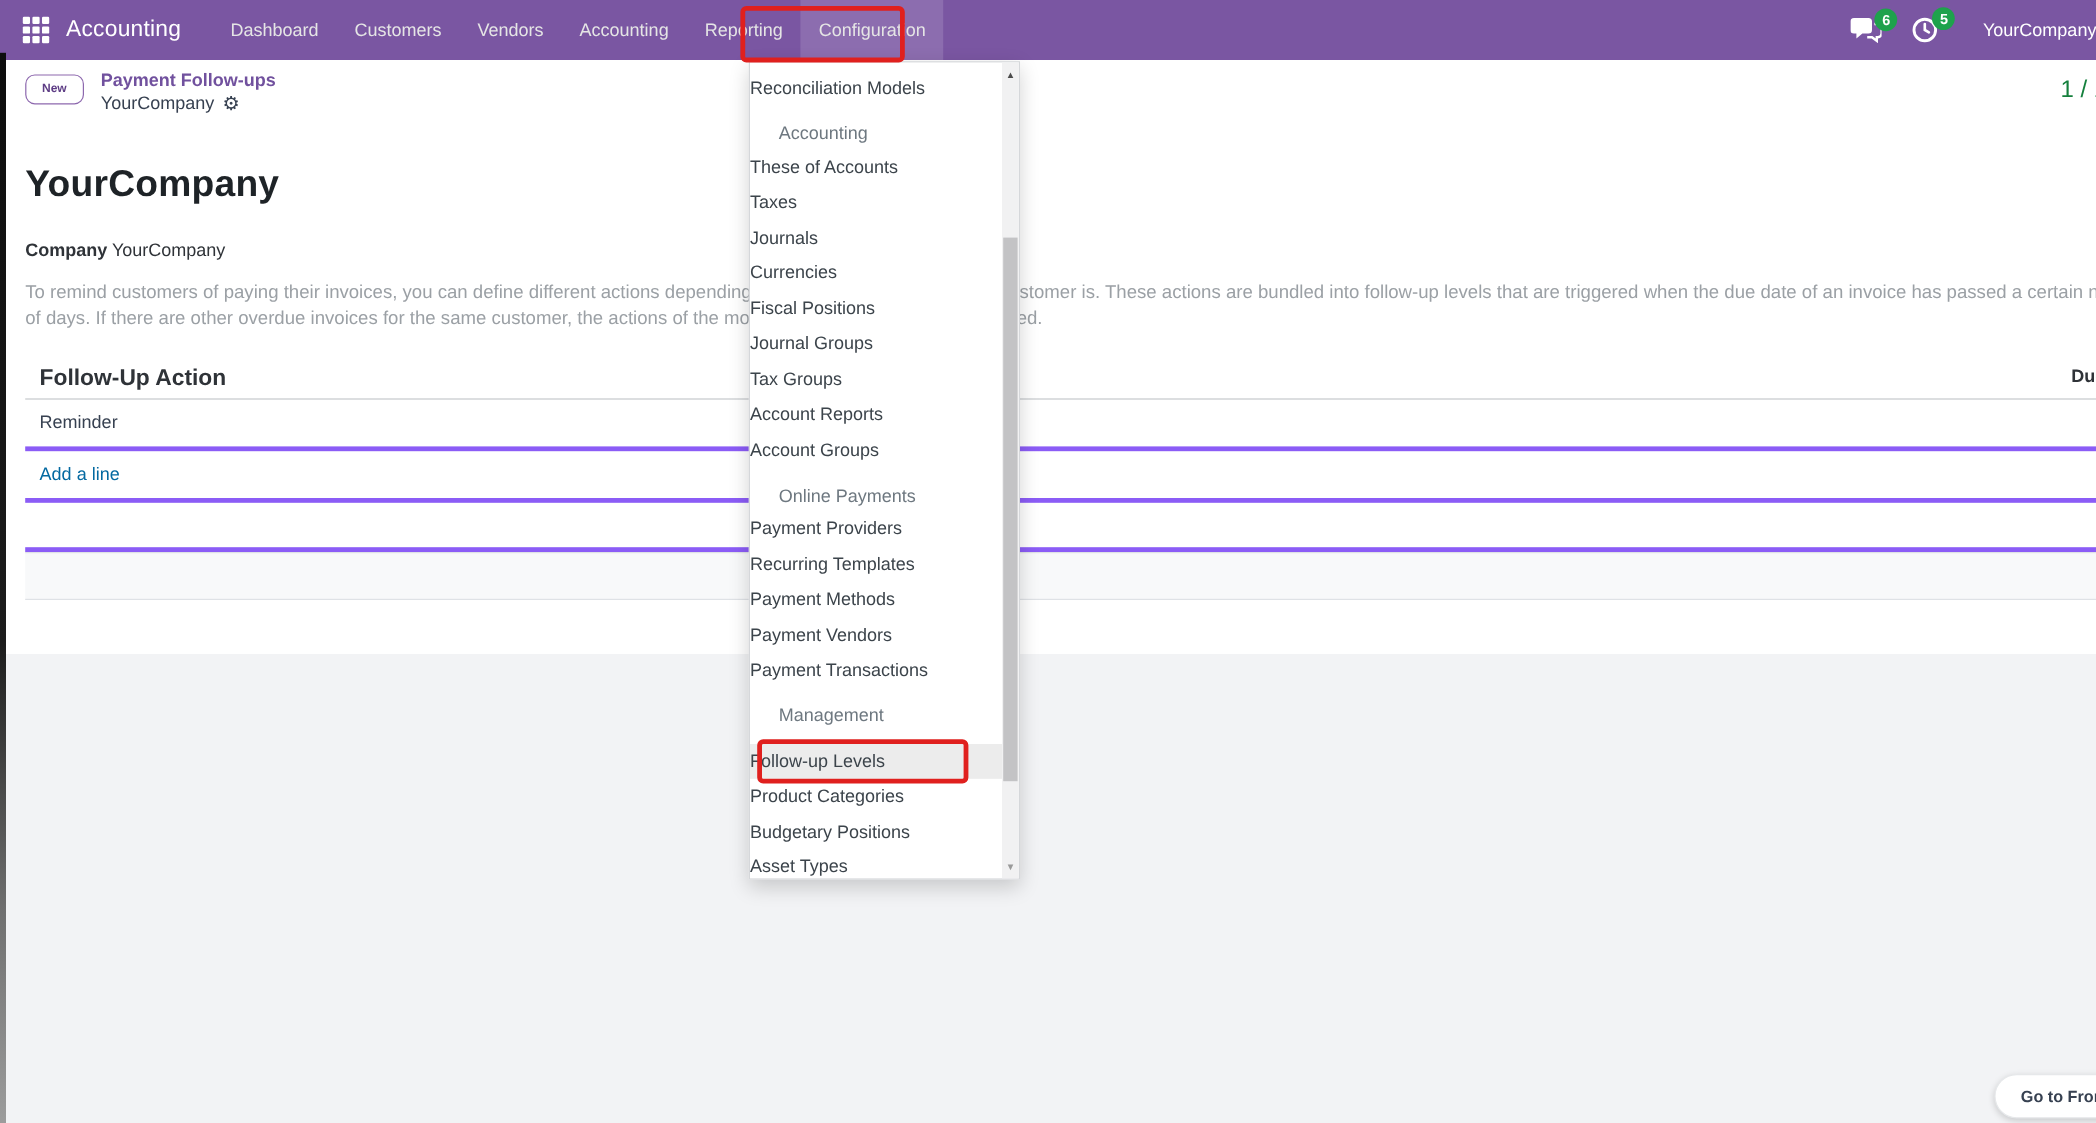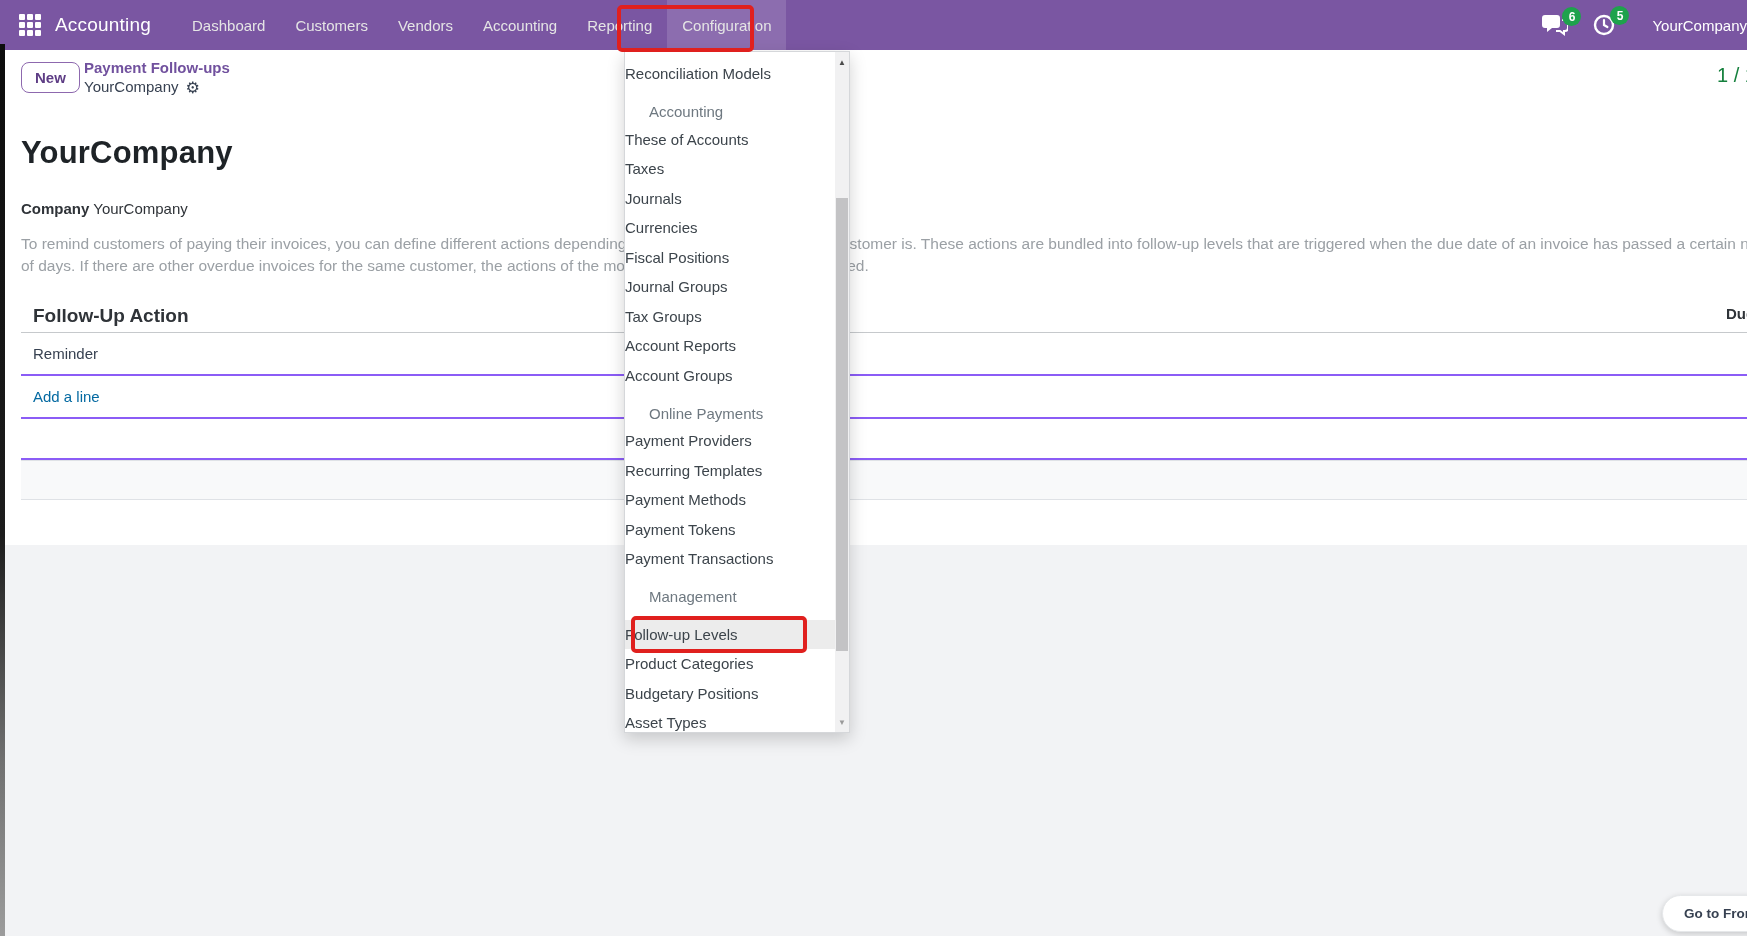--- a/index.html
+++ b/index.html
@@ -19,40 +19,40 @@
   .badge { position:absolute; top:-7px; right:-13px; background:#1EA24C; color:#fff; font-size:12px; font-weight:bold; min-width:19px; height:19px; border-radius:10px; display:flex; align-items:center; justify-content:center; padding:0 4px; }
   .user-name { color:#ffffff; font-size:15px; margin-left:12px; white-space:nowrap; }
 
   
   .red-box-config { position:absolute; left:617px; top:5px; width:137px; height:47px; border:4px solid #E0201E; border-radius:5px; z-index:60; pointer-events:none; }
   
   .left-strip { position:absolute; left:0; top:44px; width:5px; height:892px; background:linear-gradient(#0d0d0d 0%, #1c1c1c 55%, #6f6f6f 80%, #9c9c9c 100%); z-index:40; }
 
   
   .control-panel { position:absolute; left:5px; top:50px; width:1742px; height:55px; background:#fff; }
-  .btn-new { position:absolute; left:16px; top:12px; padding:6px 13px; background:#fff; border:1px solid #8d68ae; border-radius:8px; color:#5e3d85; font-size:15px; font-weight:bold; cursor:pointer; font-family:inherit; }
+  .btn-new { position:absolute; left:16px; top:12px; padding:6px 13px; background:#fff; border:1px solid #8d68ae; border-radius:8px; color:#5e3d85; font-size:10px; font-weight:bold; cursor:pointer; font-family:inherit; }
   .breadcrumbs { position:absolute; left:79px; top:9px; line-height:18px; }
   .crumb-parent { color:#71519E; font-size:15px; font-weight:bold; cursor:pointer; display:block; }
   .crumb-current { color:#374151; font-size:15px; display:inline-block; margin-top:1px; }
   .gear-icon { font-size:16px; color:#374151; margin-left:7px; cursor:pointer; vertical-align:-1px; display:inline-block; }
   .pager { position:absolute; left:1712px; top:14px; font-size:20px; color:#15803d; white-space:nowrap; }
 
   
   .lower-bg { position:absolute; left:5px; top:545px; width:1742px; height:391px; background:#F2F3F5; }
   .page-title { position:absolute; left:21px; top:135px; font-size:31px; font-weight:bold; color:#1E2327; letter-spacing:.2px; }
   .company-line { position:absolute; left:21px; top:200px; font-size:15px; color:#2f3338; }
   .company-line b { font-weight:bold;margin-top:40px; }
   .desc { position:absolute; left:21px; top:233px; width:1726px; font-size:15.5px; line-height:21.5px; color:#9BA0A5; white-space:nowrap; overflow:hidden; }
 
   
   .fu-table { position:absolute; left:21px; top:295px; width:1726px; }
   .t-header { height:38px; border-bottom:1px solid #c6c9cc; position:relative; }
   .t-header .col-action { position:absolute; left:12px; top:10px; font-size:19px; font-weight:bold; color:#2f3338; cursor:pointer; }
   .t-header .col-due { position:absolute; left:1705px; top:10px; font-size:15px; font-weight:bold; color:#2f3338; cursor:pointer; white-space:nowrap; }
-  .t-row { height:43px; border-bottom:2px solid #8b5cf6; display:flex; align-items:center; padding-left:12px; font-size:15px; color:#374151; cursor:pointer; }
+  .t-row { height:43px; border-bottom:4px solid #8b5cf6; display:flex; align-items:center; padding-left:12px; font-size:15px; color:#374151; cursor:pointer; }
   .t-row.addline { color:#0369a1; height:43px; }
   .t-row.empty { height:41px; }
   .t-row.footer { height:40px; background:#F8F9FA; border-top:1px solid #dfe2e6; border-bottom:1px solid #dfe2e6; }
 
   
   .dropdown { position:absolute; left:624px; top:51px; width:226px; height:682px; background:#ffffff; border:1px solid #d5d7da; box-shadow:0 6px 16px rgba(0,0,0,.18); z-index:45; }
   .dd-body { position:absolute; left:0; top:0; width:211px; padding-top:7px; }
   .dd-item { position:relative; height:29.5px; display:flex; align-items:center; font-size:15px; color:#3C444B; cursor:pointer; white-space:nowrap; }
   .dd-header { height:26px; margin-top:10px; display:flex; align-items:center; padding-left:24px; font-size:15px; color:#6E7880; }
   .dd-item.highlight { background:#ECECEC;margin-top:10px; }
@@ -159,21 +159,21 @@
       <div class="dd-item">Currencies</div>
       <div class="dd-item">Fiscal Positions</div>
       <div class="dd-item">Journal Groups</div>
       <div class="dd-item">Tax Groups</div>
       <div class="dd-item">Account Reports</div>
       <div class="dd-item">Account Groups</div>
       <div class="dd-header">Online Payments</div>
       <div class="dd-item">Payment Providers</div>
       <div class="dd-item">Recurring Templates</div>
       <div class="dd-item">Payment Methods</div>
-      <div class="dd-item">Payment Tokens</div>
+      <div class="dd-item">Payment Vendors</div>
       <div class="dd-item">Payment Transactions</div>
       <div class="dd-header">Management</div>
       <div class="dd-item highlight">Follow-up Levels</div>
       <div class="dd-item">Product Categories</div>
       <div class="dd-item">Budgetary Positions</div>
       <div class="dd-item">Asset Types</div>
     </div>
   <div class="dd-scrollbar">
     <div class="dd-scroll-up">▲</div>
     <div class="dd-thumb"></div>

